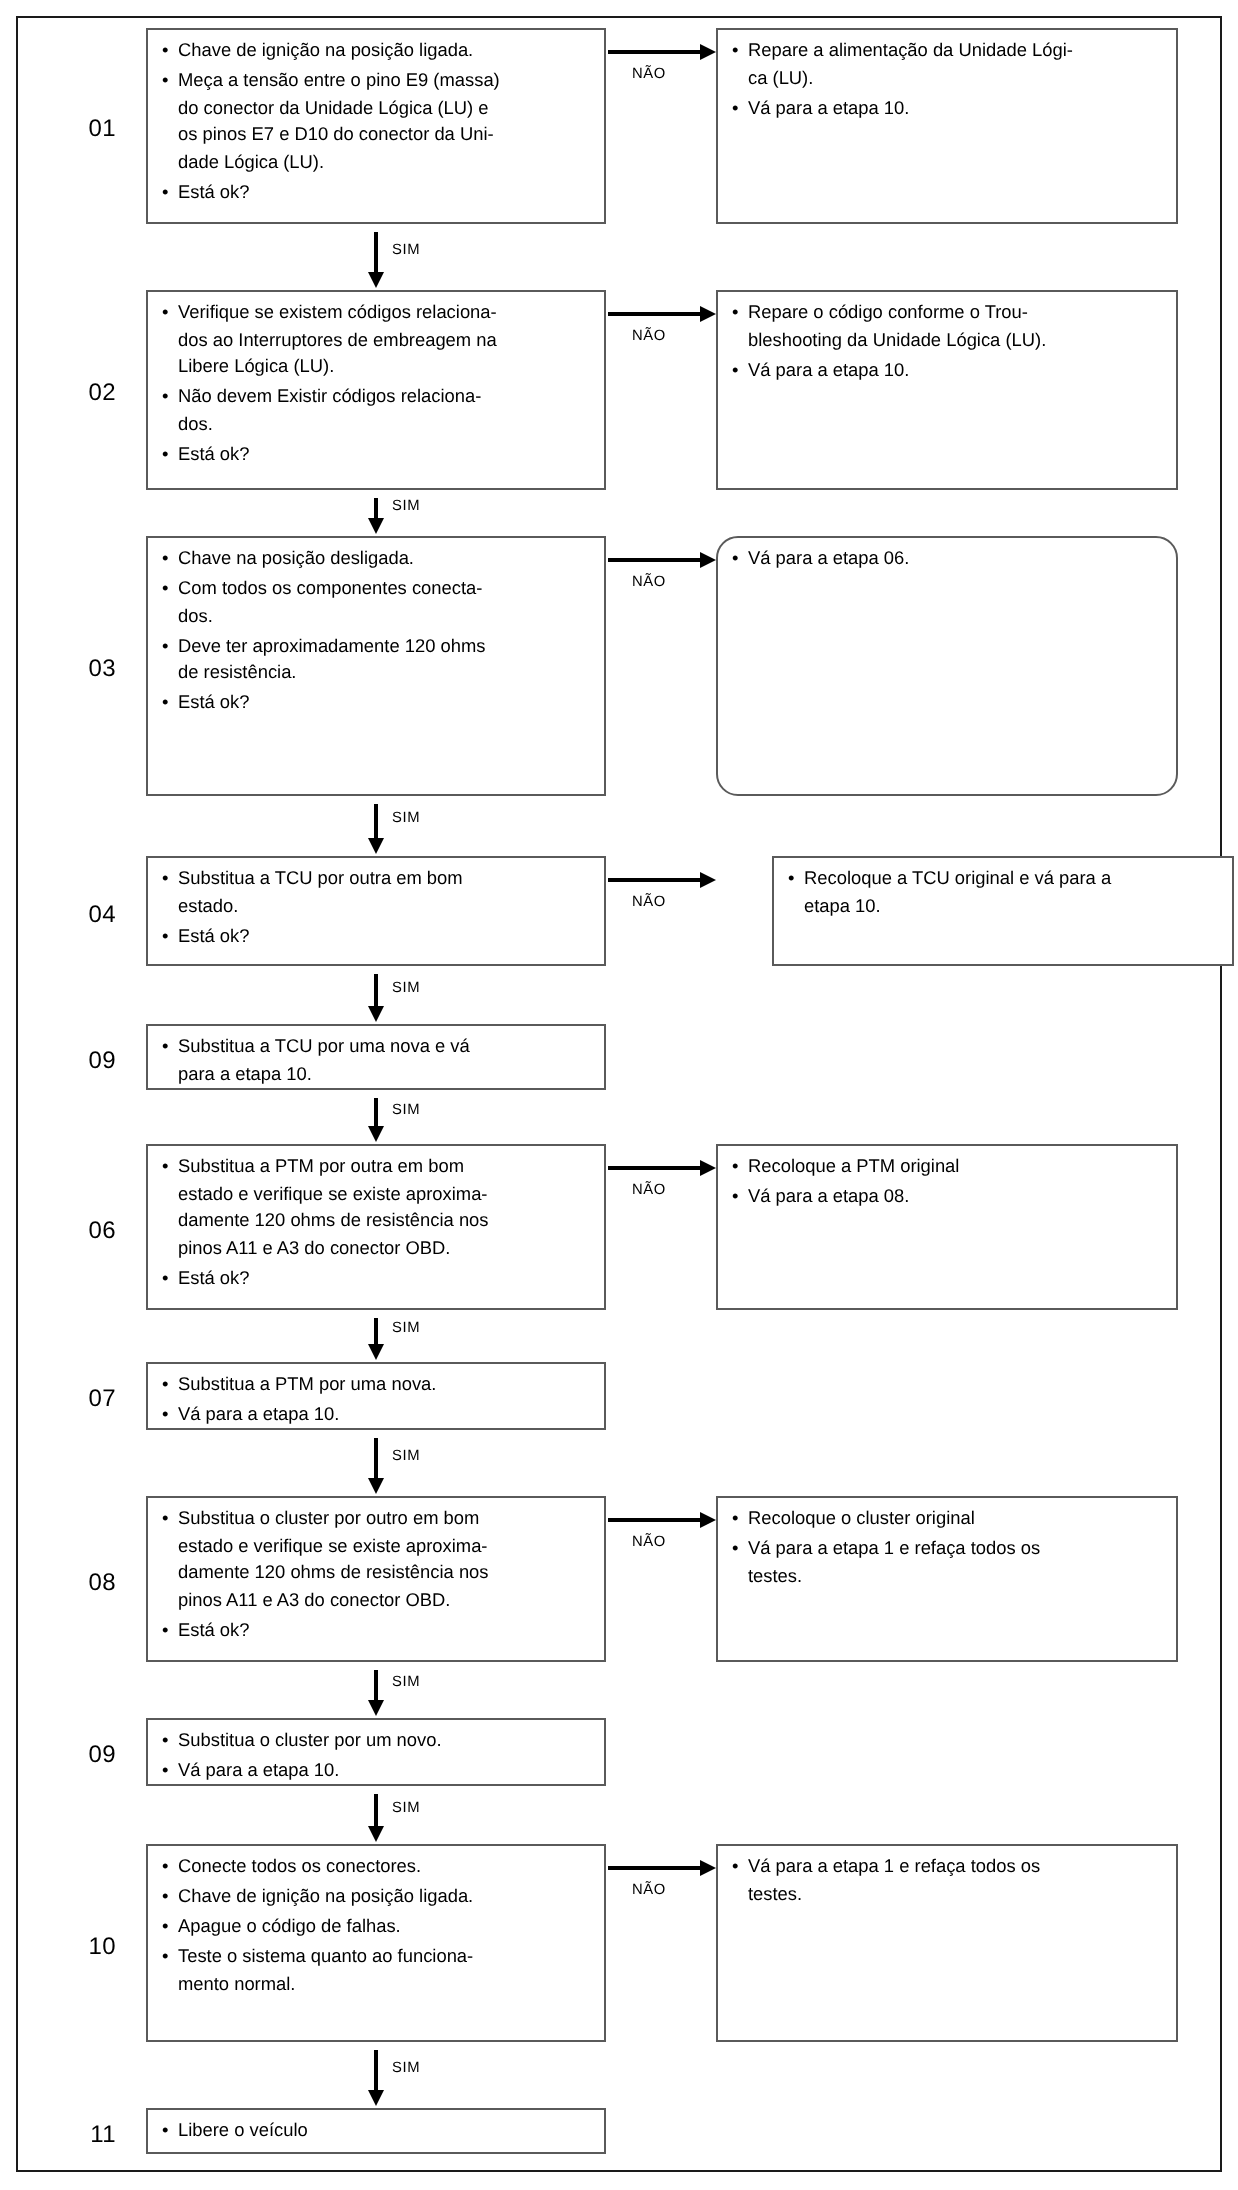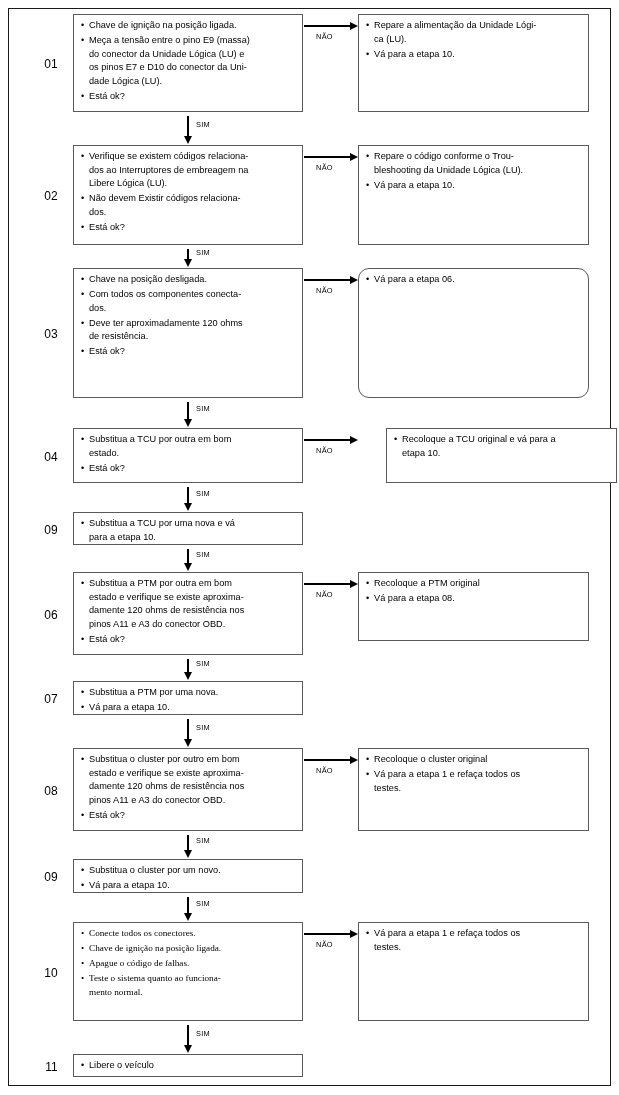--- a/index.html
+++ b/index.html
@@ -209,21 +209,21 @@
       <div class="step-num" style="top: 607.5px;">06</div>
       <div class="box left" style="top: 572px; height: 83px;">
         <ul>
           <li> Substitua a PTM por outra em bom
 estado e verifique se existe aproxima-
 damente 120 ohms de resistência nos
 pinos A11 e A3 do conector OBD.</li>
           <li>Está ok?</li>
         </ul>
       </div>
-      <div class="box right" style="top: 572px; height: 69px;">
+      <div class="box right" style="top: 572px; height: 83px;">
         <ul>
           <li>Recoloque a PTM original</li>
           <li>Vá para a etapa 08.</li>
         </ul>
       </div>
       <div class="arrow-right" style="top: 583px;"></div>
       <div class="arrow-label-nao" style="top: 590px;">NÃO</div>
       <div class="arrow-down" style="top: 659px; height: 14px;"></div>
       <div class="arrow-label-sim" style="top: 659px;">SIM</div>
       <div class="step-num" style="top: 692px;">07</div>
@@ -259,21 +259,21 @@
       <div class="step-num" style="top: 870px;">09</div>
       <div class="box left" style="top: 859px; height: 34px;">
         <ul>
           <li>Substitua o cluster por um novo.</li>
           <li>Vá para a etapa 10.</li>
         </ul>
       </div>
       <div class="arrow-down" style="top: 897px; height: 17px;"></div>
       <div class="arrow-label-sim" style="top: 898.5px;">SIM</div>
       <div class="step-num" style="top: 965.5px;">10</div>
-      <div class="box left" style="top: 922px; height: 99px; font-family: Liberation Serif, serif;">
+      <div class="box left" style="top: 922px; height: 99px;">
         <ul>
           <li>Conecte todos os conectores.</li>
           <li>Chave de ignição na posição ligada.</li>
           <li>Apague o código de falhas.</li>
           <li>Teste o sistema quanto ao funciona-
 mento normal.</li>
         </ul>
       </div>
       <div class="box right" style="top: 922px; height: 99px;">
         <ul>

